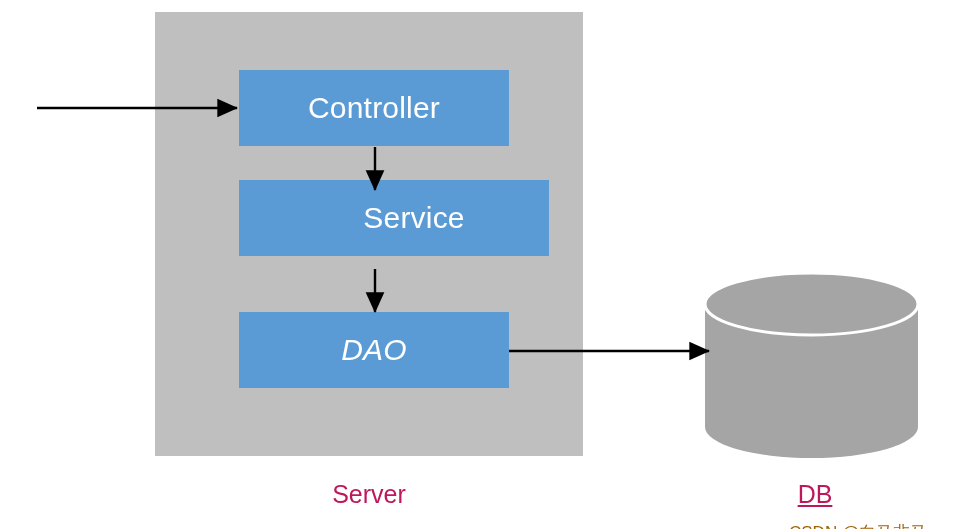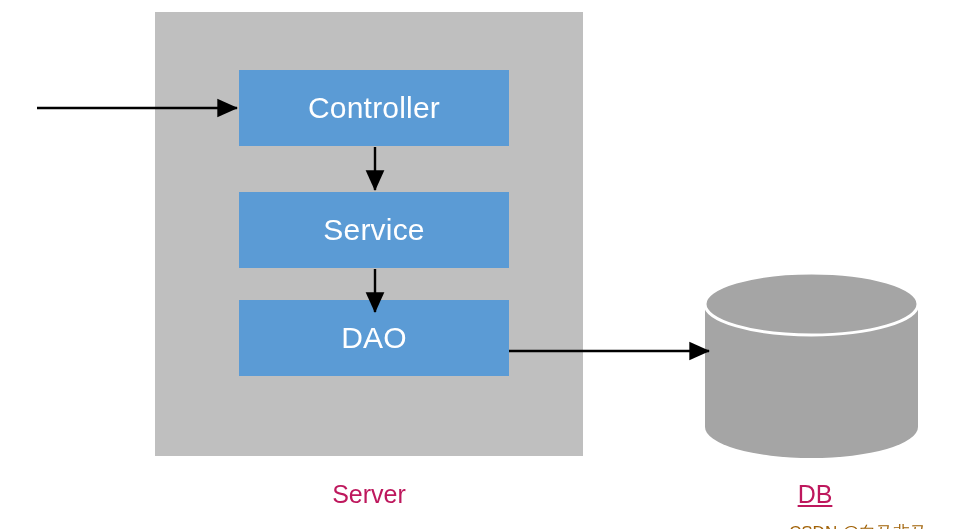--- a/index.html
+++ b/index.html
@@ -44,22 +44,22 @@
   }
   .layer-label {
     color: #ffffff;
     font-size: 30px;
     font-weight: 400;
     letter-spacing: 0.2px;
     line-height: 1;
     white-space: nowrap;
   }
   #box-controller { top: 70px; }
-  #box-service    { top: 192px; }
-  #box-dao        { top: 300px; }
+  #box-service    { top: 180px; padding-left: 40px; }
+  #box-dao        { top: 312px; font-style: italic; }
 
   
   .caption {
     color: #be185d;
     font-size: 25px;
     font-weight: 400;
     line-height: 1;
     white-space: nowrap;
   }
   #server-caption {

